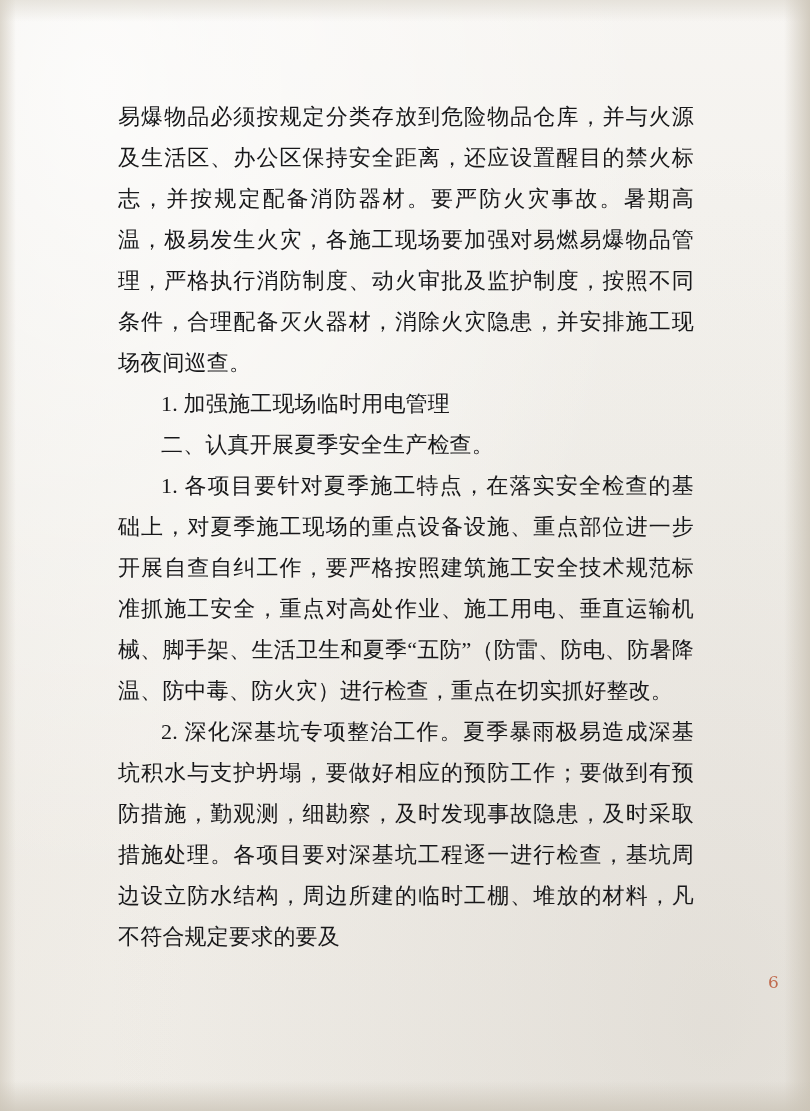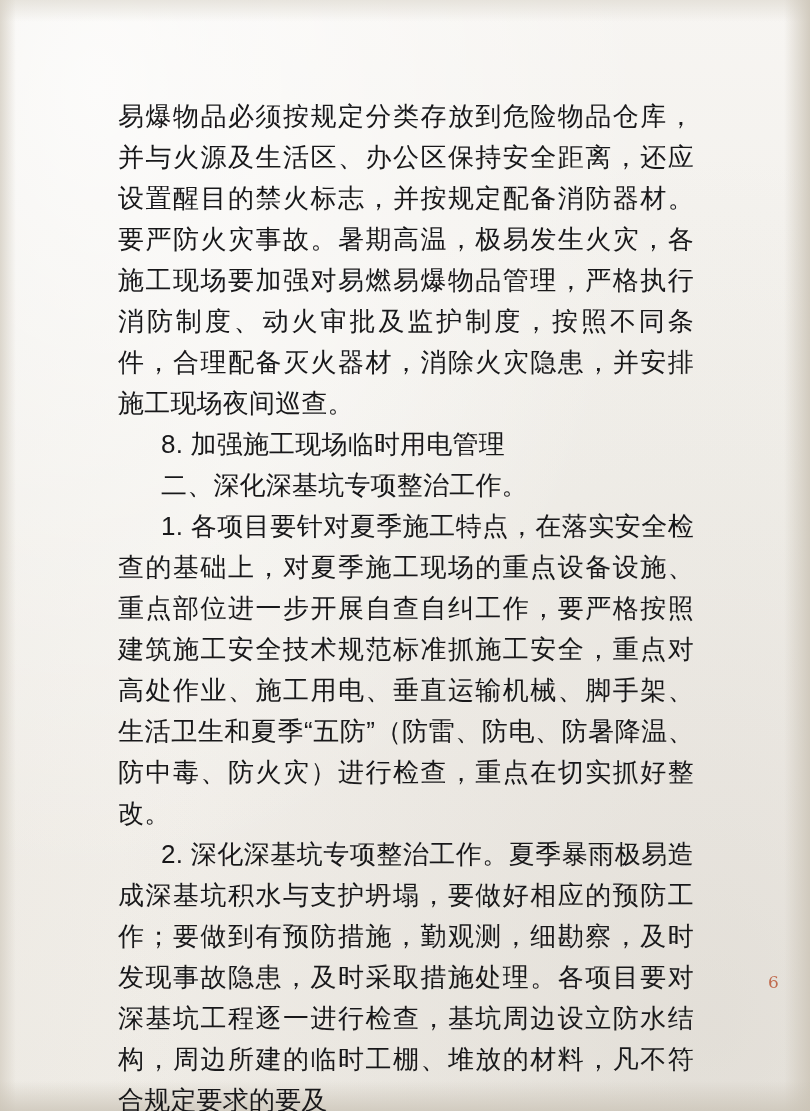--- a/index.html
+++ b/index.html
@@ -73,27 +73,27 @@
   .content {
     position: absolute;
     top: 96px;
     left: 118px;
     width: 576px;
     z-index: 2;
   }
 
   p.para {
     margin: 0 0 0 0;
-    font-size: 26px;
+    font-size: 22px;
     line-height: 41px;
     color: #18181a;
     text-align: justify;
     text-justify: inter-ideograph;
     letter-spacing: 0.2px;
-    font-family: Liberation Sans, sans-serif;
+    font-family: Liberation Serif, serif;
     text-indent: 0;
   }
   p.indent {
     text-indent: 43px;
   }
   .stamp {
     position: absolute;
     right: 26px;
     bottom: 118px;
     width: 16px;
@@ -110,20 +110,20 @@
 <body>
 
 <div class="page">
   <div class="edge-top"></div>
   <div class="edge-left"></div>
   <div class="edge-right"></div>
   <div class="edge-bottom"></div>
 
   <div class="content">
     <p class="para">易爆物品必须按规定分类存放到危险物品仓库，并与火源及生活区、办公区保持安全距离，还应设置醒目的禁火标志，并按规定配备消防器材。要严防火灾事故。暑期高温，极易发生火灾，各施工现场要加强对易燃易爆物品管理，严格执行消防制度、动火审批及监护制度，按照不同条件，合理配备灭火器材，消除火灾隐患，并安排施工现场夜间巡查。</p>
-    <p class="para indent">8. 加强施工现场临时用电管理</p>
-    <p class="para indent">二、深化深基坑专项整治工作。</p>
+    <p class="para indent">1. 加强施工现场临时用电管理</p>
+    <p class="para indent">二、认真开展夏季安全生产检查。</p>
     <p class="para indent">1. 各项目要针对夏季施工特点，在落实安全检查的基础上，对夏季施工现场的重点设备设施、重点部位进一步开展自查自纠工作，要严格按照建筑施工安全技术规范标准抓施工安全，重点对高处作业、施工用电、垂直运输机械、脚手架、生活卫生和夏季“五防”（防雷、防电、防暑降温、防中毒、防火灾）进行检查，重点在切实抓好整改。</p>
     <p class="para indent">2. 深化深基坑专项整治工作。夏季暴雨极易造成深基坑积水与支护坍塌，要做好相应的预防工作；要做到有预防措施，勤观测，细勘察，及时发现事故隐患，及时采取措施处理。各项目要对深基坑工程逐一进行检查，基坑周边设立防水结构，周边所建的临时工棚、堆放的材料，凡不符合规定要求的要及</p>
   </div>
 
   <div class="stamp">6</div>
 </div>
 
 </body></html>

